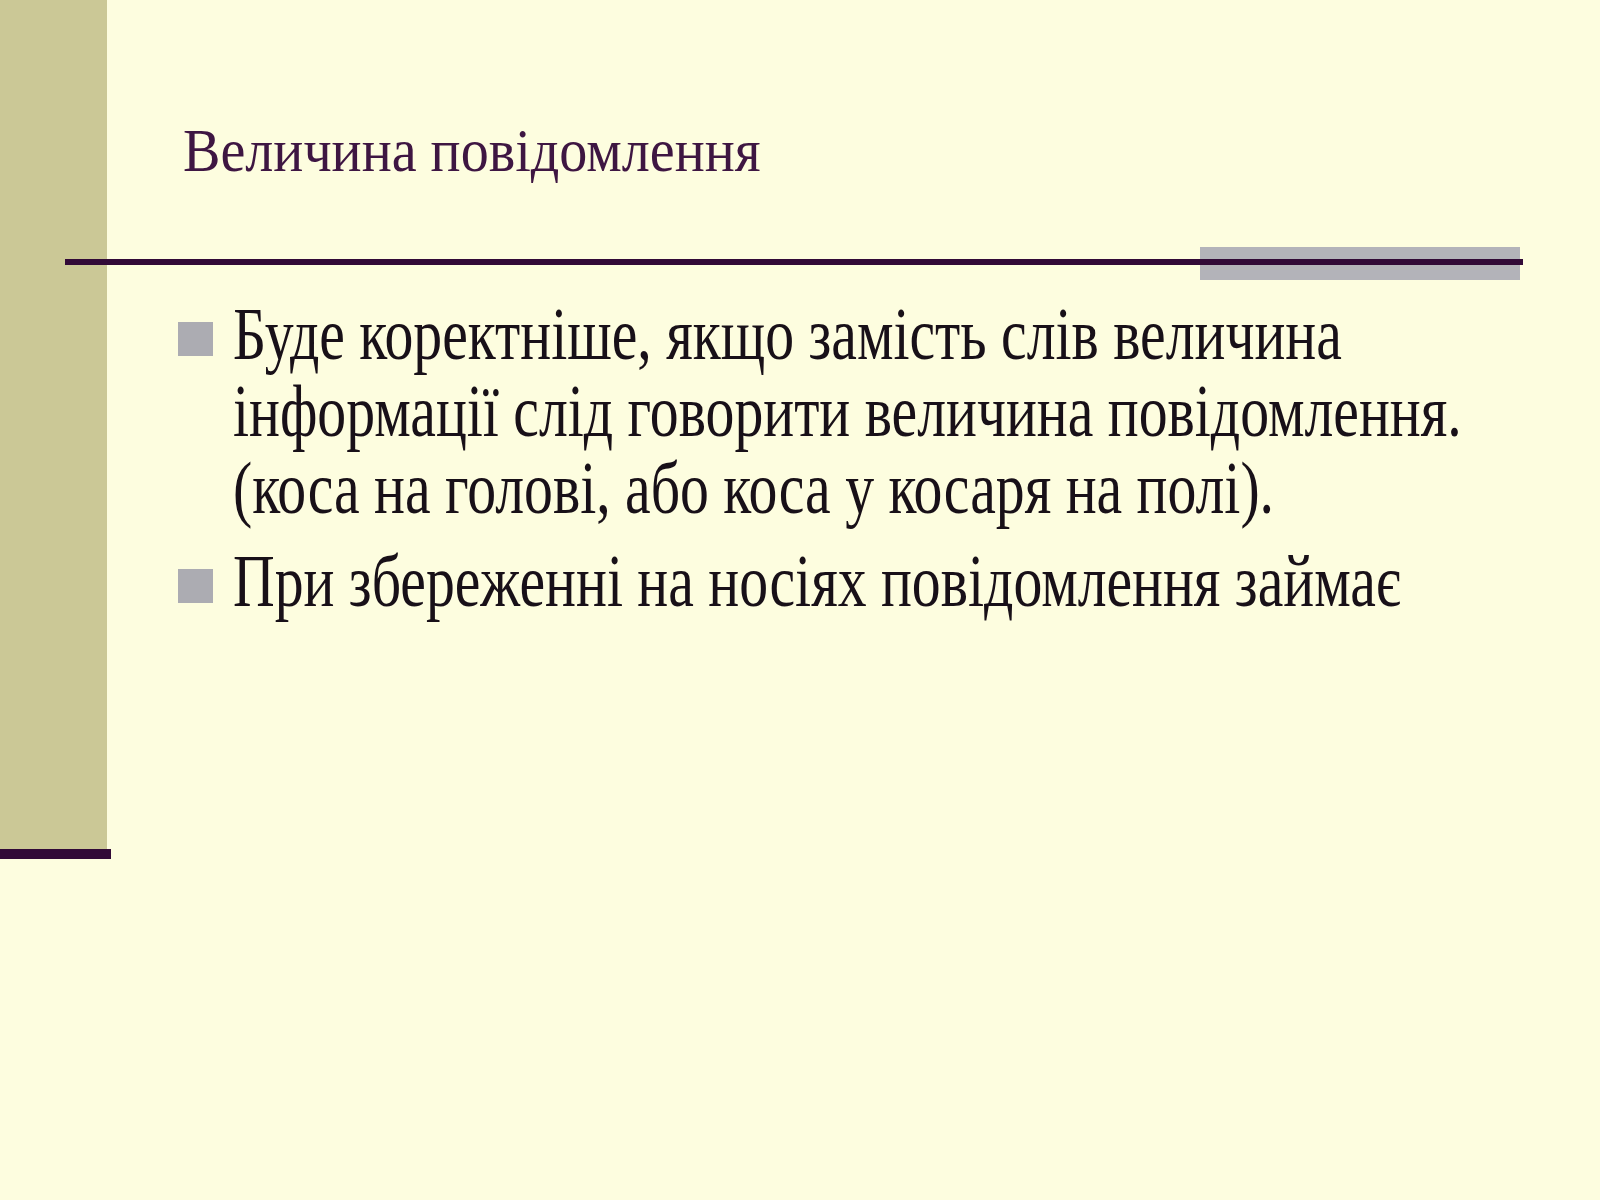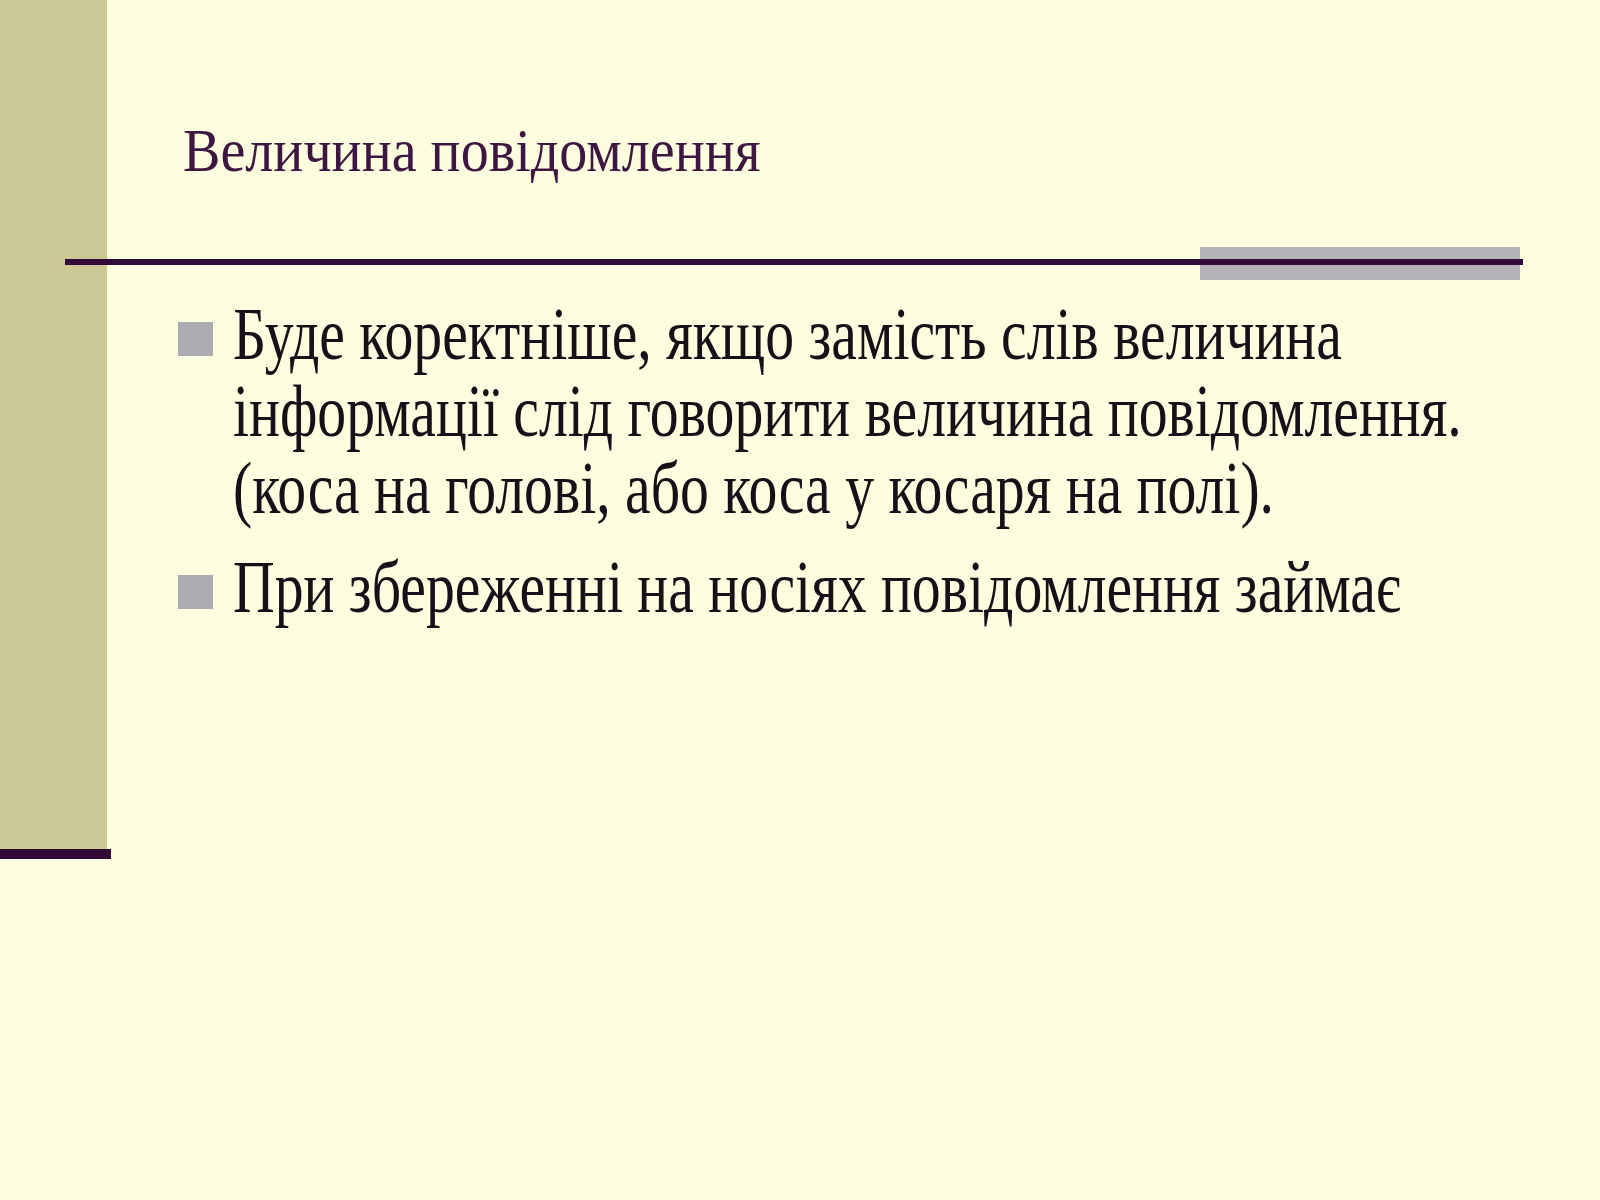--- a/index.html
+++ b/index.html
@@ -66,21 +66,21 @@
   .content {
     position: absolute;
     left: 233px; top: 296px;
     width: 1330px;
     color: var(--body, #181018);
   }
   .para {
     position: relative;
   }
   .para.gap {
-    margin-top: 22px;
+    margin-top: 16px;
   }
   .bullet-sq {
     position: absolute;
     left: -55px; top: 26px;
     width: 35px; height: 34px;
     background: var(--gray1, #acacb2);
   }
   .bline {
     height: 77px;
     line-height: 77px;

